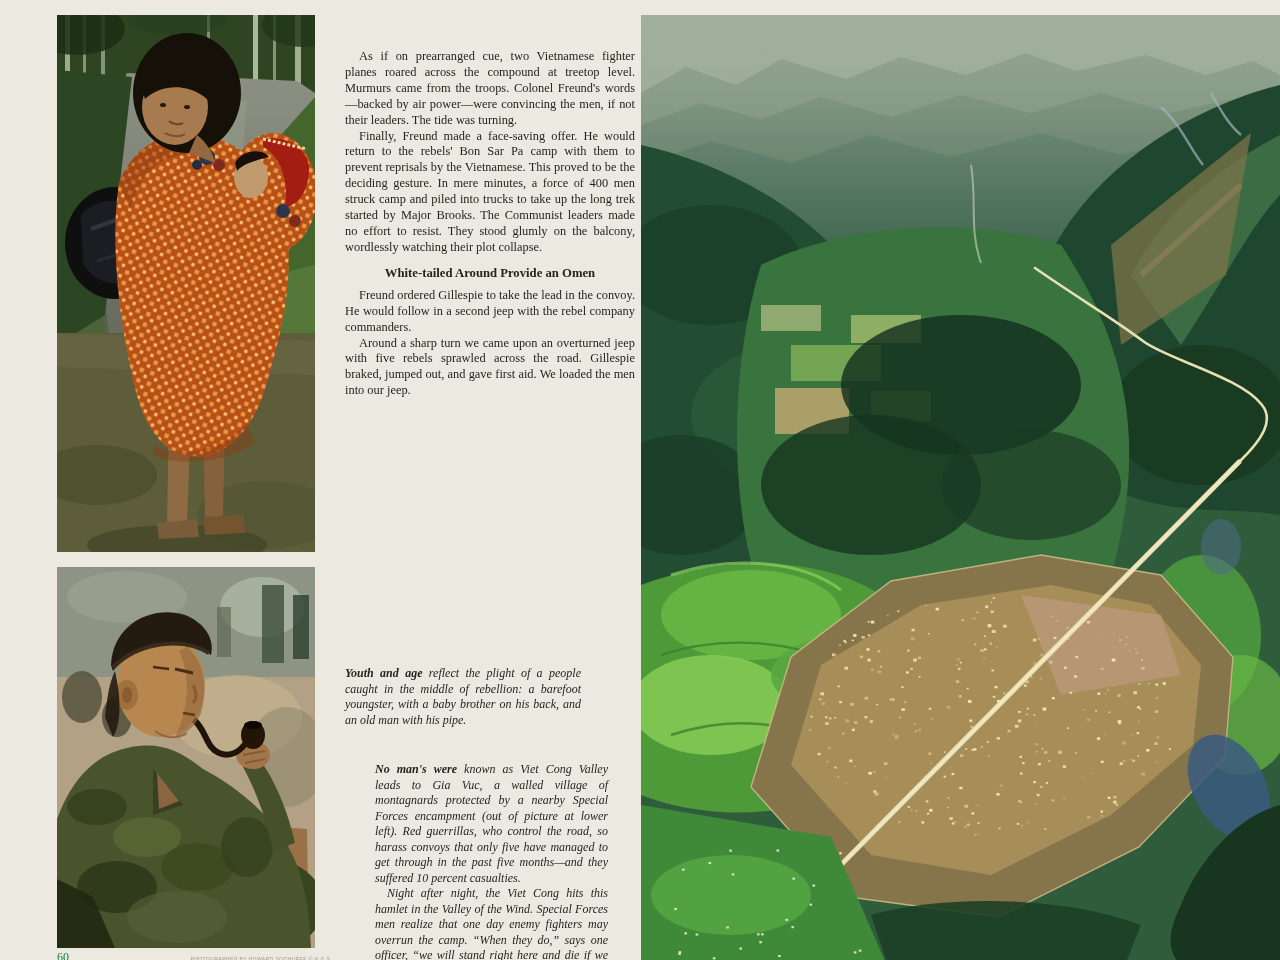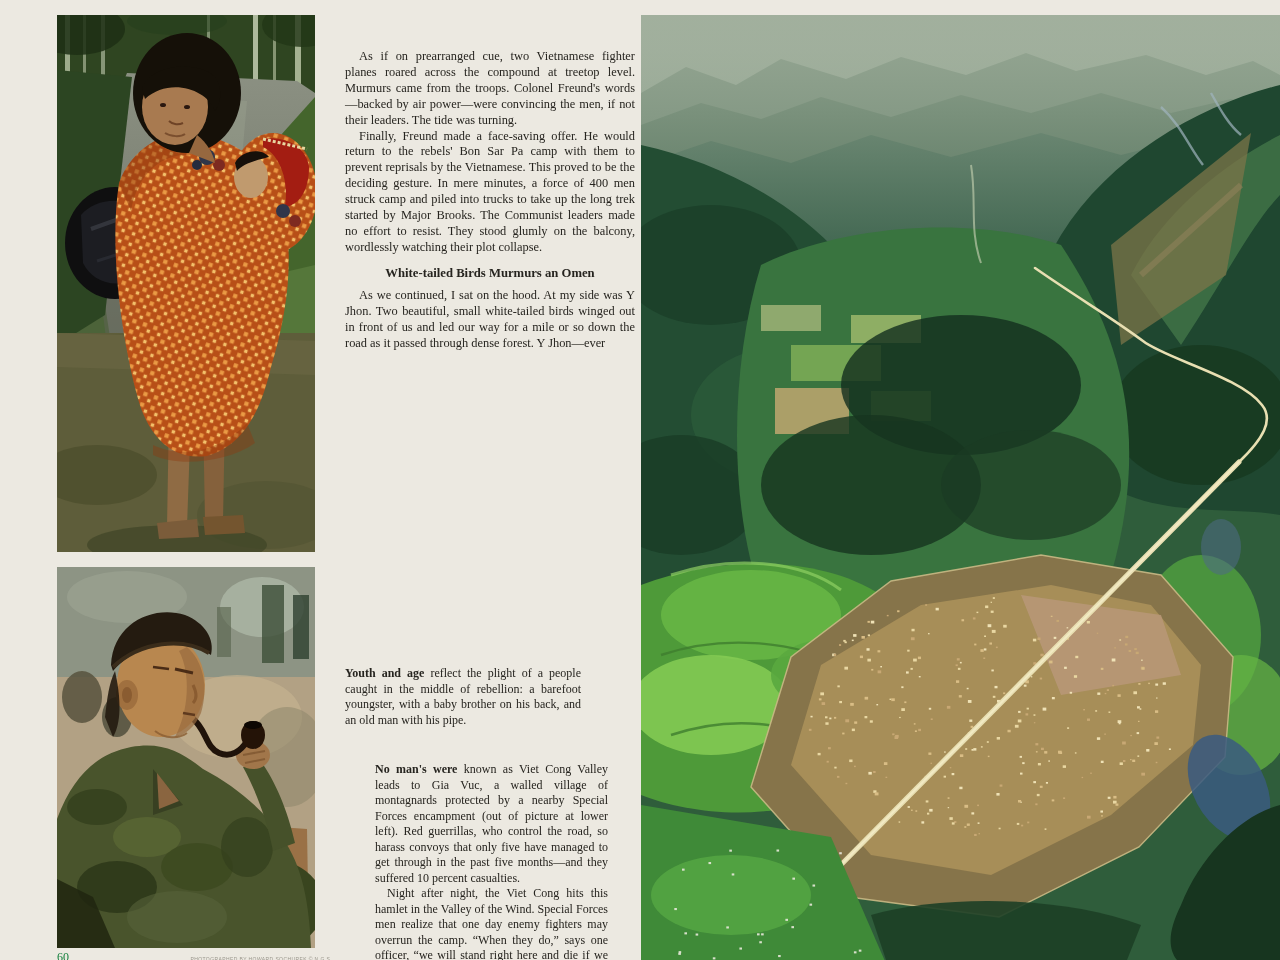--- a/index.html
+++ b/index.html
@@ -20,21 +20,21 @@
     position:absolute;left:345px;top:34px;width:290px;
   }
   .article p{
     margin:0;text-indent:14px;text-align:justify;
     font-size:12.4px;line-height:15.9px;
   }
   .article h3{
     margin:10px 0 7px;font-size:12.7px;text-align:center;font-weight:bold;
   }
   .caption{position:absolute;font-size:12px;line-height:15.5px;text-align:justify;}
-  .caption p{margin:0;}
+  .caption p{margin:0;font-style:italic;}
   .caption p + p{text-indent:12px;}
   #caption-youth{left:345px;top:651px;width:236px;}
   #caption-nomans{left:375px;top:747px;width:233px;}
   .caption b{font-weight:bold;}
   
   .folio{
     position:absolute;left:57px;top:935px;font-size:12px;color:#15803d;
     font-family:Liberation Serif, serif;
   }
   .credit{
@@ -179,22 +179,23 @@
       <path d="M56,100 C84,74 126,70 152,86" stroke="#3a2c1a" stroke-width="4" fill="none"></path>
       <path d="M58,104 C66,140 62,160 56,170 L48,150 C50,132 52,116 58,104 Z" fill="#241b10" opacity=".9"></path>
 
       <path d="M0,381 L0,312 L36,330 L58,381 Z" fill="#20260f" opacity=".85"></path>
     </svg>
   </div>
 
   <div class="article">
     <p>As if on prearranged cue, two Vietnamese fighter planes roared across the compound at treetop level. Murmurs came from the troops. Colonel Freund's words—backed by air power—were convincing the men, if not their leaders. The tide was turning.</p>
     <p>Finally, Freund made a face-saving offer. He would return to the rebels' Bon Sar Pa camp with them to prevent reprisals by the Vietnamese. This proved to be the deciding gesture. In mere minutes, a force of 400 men struck camp and piled into trucks to take up the long trek started by Major Brooks. The Communist leaders made no effort to resist. They stood glumly on the balcony, wordlessly watching their plot collapse.</p>
-    <h3>White-tailed Birds Murmurs an Omen</h3>
-    <p>As we continued, I sat on the hood. At my side was Y Jhon. Two beautiful, small white-tailed birds winged out in front of us and led our way for a mile or so down the road as it passed through dense forest. Y Jhon—ever</p>
+    <h3>White-tailed Around Provide an Omen</h3>
+    <p>Freund ordered Gillespie to take the lead in the convoy. He would follow in a second jeep with the rebel company commanders.</p>
+    <p>Around a sharp turn we came upon an overturned jeep with five rebels sprawled across the road. Gillespie braked, jumped out, and gave first aid. We loaded the men into our jeep.</p>
   </div>
 
   <div class="caption" id="caption-youth">
     <p><b>Youth and age</b><span> reflect the plight of a people caught in the middle of rebellion: a barefoot youngster, with a baby brother on his back, and an old man with his pipe.</span></p>
   </div>
 
   <div class="caption" id="caption-nomans">
     <p><b>No man's were</b><span> known as Viet Cong Valley leads to Gia Vuc, a walled village of montagnards protected by a nearby Special Forces encampment (out of picture at lower left). Red guerrillas, who control the road, so harass convoys that only five have managed to get through in the past five months—and they suffered 10 percent casualties.</span></p>
     <p>Night after night, the Viet Cong hits this hamlet in the Valley of the Wind. Special Forces men realize that one day enemy fighters may overrun the camp. “When they do,” says one officer, “we will stand right here and die if we have to.”</p>
   </div>

